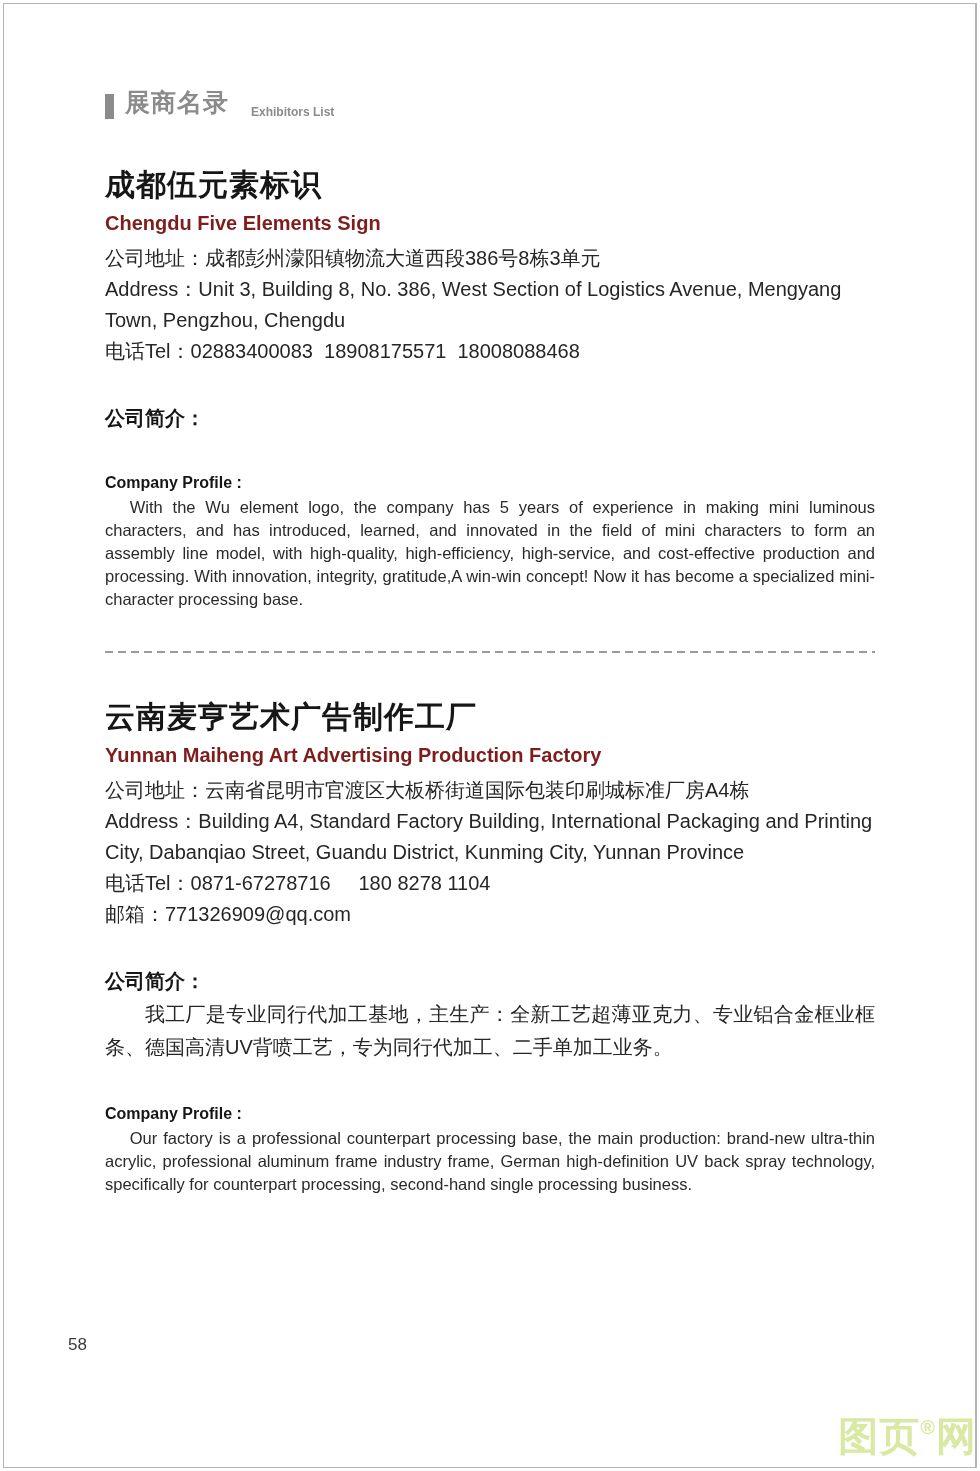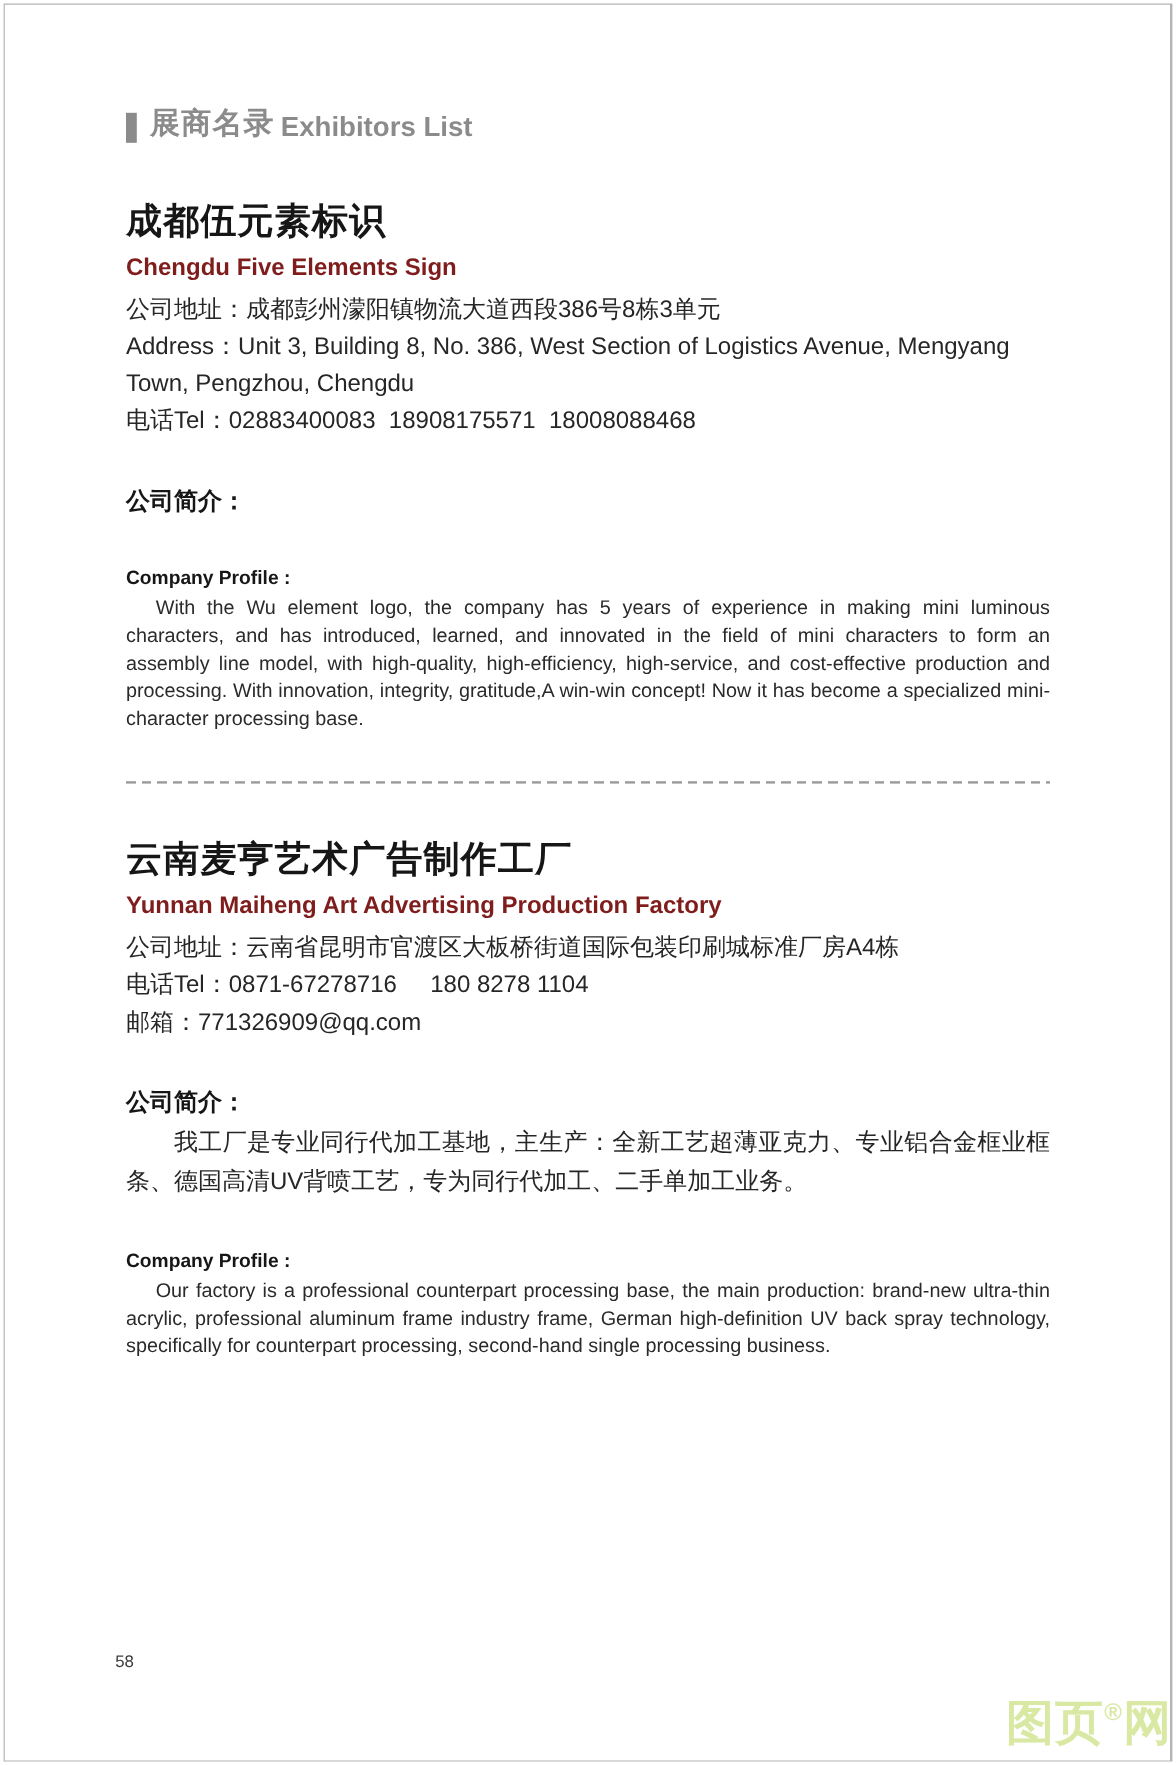--- a/index.html
+++ b/index.html
@@ -17,21 +17,21 @@
     border:1px solid #b4b4b4;
     border-right-width:2px;
     pointer-events:none;
   }
   .content { position:absolute; left:105px; right:105px; top:86px; }
 
   
   .list-header { display:flex; align-items:flex-end; color:#8b8b8b; }
   .list-header .bar { width:9px; height:25px; background:#8b8b8b; margin-right:11px; }
   .list-header .h-zh { font-size:25px; font-weight:bold; letter-spacing:1px; }
-  .list-header .h-en { font-size:23px; font-weight:bold; margin-left:5px; }
+  .list-header .h-en { font-size:12px; font-weight:bold; margin-left:22px; }
 
   
   .company-name-zh {
     margin-top:47px; font-size:30px; font-weight:900;
     color:#161616; letter-spacing:1px; line-height:38px;
   }
   .company-name-en {
     margin-top:5px; font-size:20px; font-weight:bold;
     color:#7f1d1d; line-height:28px;
   }
@@ -55,22 +55,22 @@
     text-align:justify; text-indent:1.5em;
   }
   .divider {
     margin-top:40px; height:2px;
     background:repeating-linear-gradient(to right,#9a9a9a 0 8px,transparent 8px 13px);
   }
   .company-2 .company-name-zh { margin-top:45px; }
 
   
   .page-number {
-    position:absolute; left:68px; top:1376px;
-    font-size:14px; color:#3a3a3a;margin-left:28px;
+    position:absolute; left:68px; top:1335px;
+    font-size:17px; color:#3a3a3a;
   }
   .watermark {
     position:absolute; right:3px; bottom:5px;
     font-size:40px; font-weight:900; letter-spacing:1px;
     line-height:46px; white-space:nowrap;
   }
   .watermark .reg {
     font-size:20px; font-weight:bold;
     position:relative; top:-16px;
   }
@@ -102,20 +102,21 @@
       <div class="profile-en">With the Wu element logo, the company has 5 years of experience in making mini luminous characters, and has introduced, learned, and innovated in the field of mini characters to form an assembly line model, with high-quality, high-efficiency, high-service, and cost-effective production and processing. With innovation, integrity, gratitude,A win-win concept! Now it has become a specialized mini-character processing base.</div>
     </div>
 
     <div class="divider"></div>
 
     <div class="company company-2">
       <div class="company-name-zh">云南麦亨艺术广告制作工厂</div>
       <div class="company-name-en">Yunnan Maiheng Art Advertising Production Factory</div>
       <div class="info-block">
         <div class="info-line">公司地址：云南省昆明市官渡区大板桥街道国际包装印刷城标准厂房A4栋</div>
+        <div class="info-line">Address：Building A4, Standard Factory Building, International Packaging and Printing City, Dabanqiao Street, Guandu District, Kunming City, Yunnan Province</div>
         <div class="info-line">电话Tel：0871-67278716     180 8278 1104</div>
         <div class="info-line">邮箱：771326909@qq.com</div>
       </div>
       <div class="profile-zh-label">公司简介：</div>
       <div class="profile-zh">我工厂是专业同行代加工基地，主生产：全新工艺超薄亚克力、专业铝合金框业框条、德国高清UV背喷工艺，专为同行代加工、二手单加工业务。</div>
       <div class="profile-en-label">Company Profile :</div>
       <div class="profile-en">Our factory is a professional counterpart processing base, the main production: brand-new ultra-thin acrylic, professional aluminum frame industry frame, German high-definition UV back spray technology, specifically for counterpart processing, second-hand single processing business.</div>
     </div>
 
   </div>

